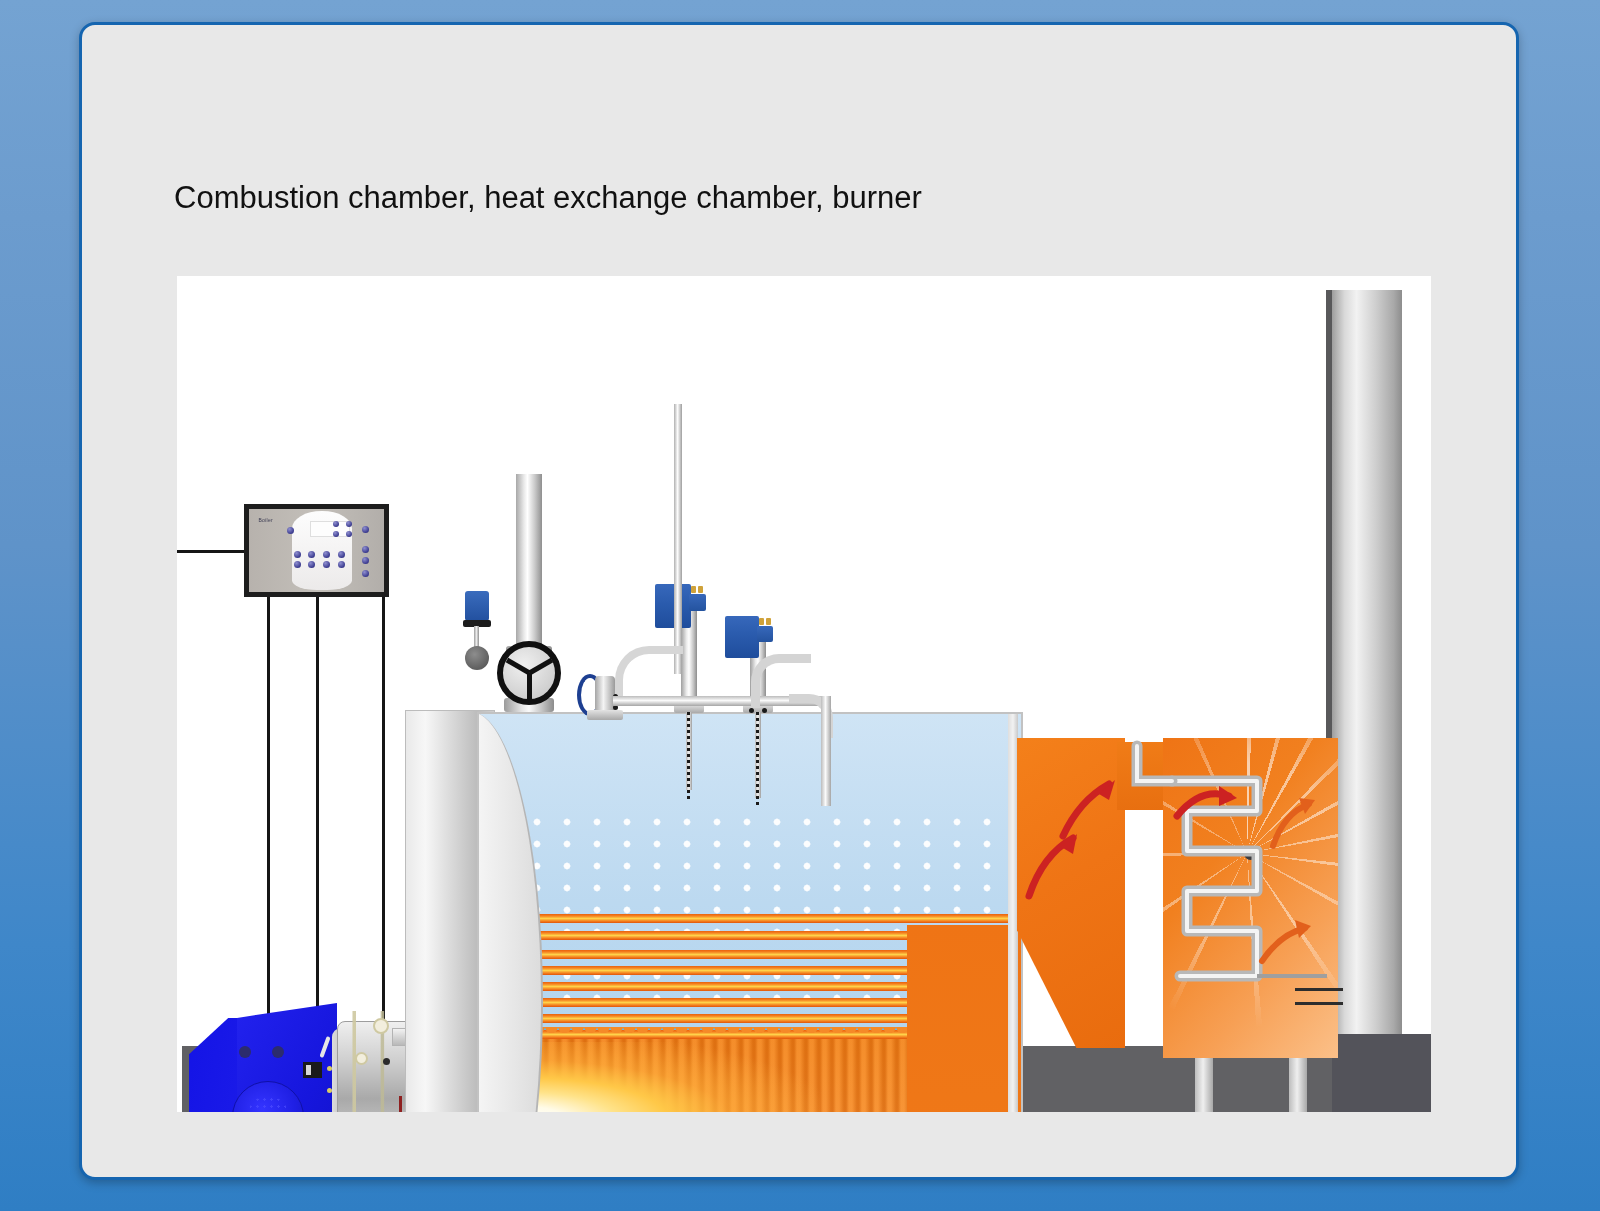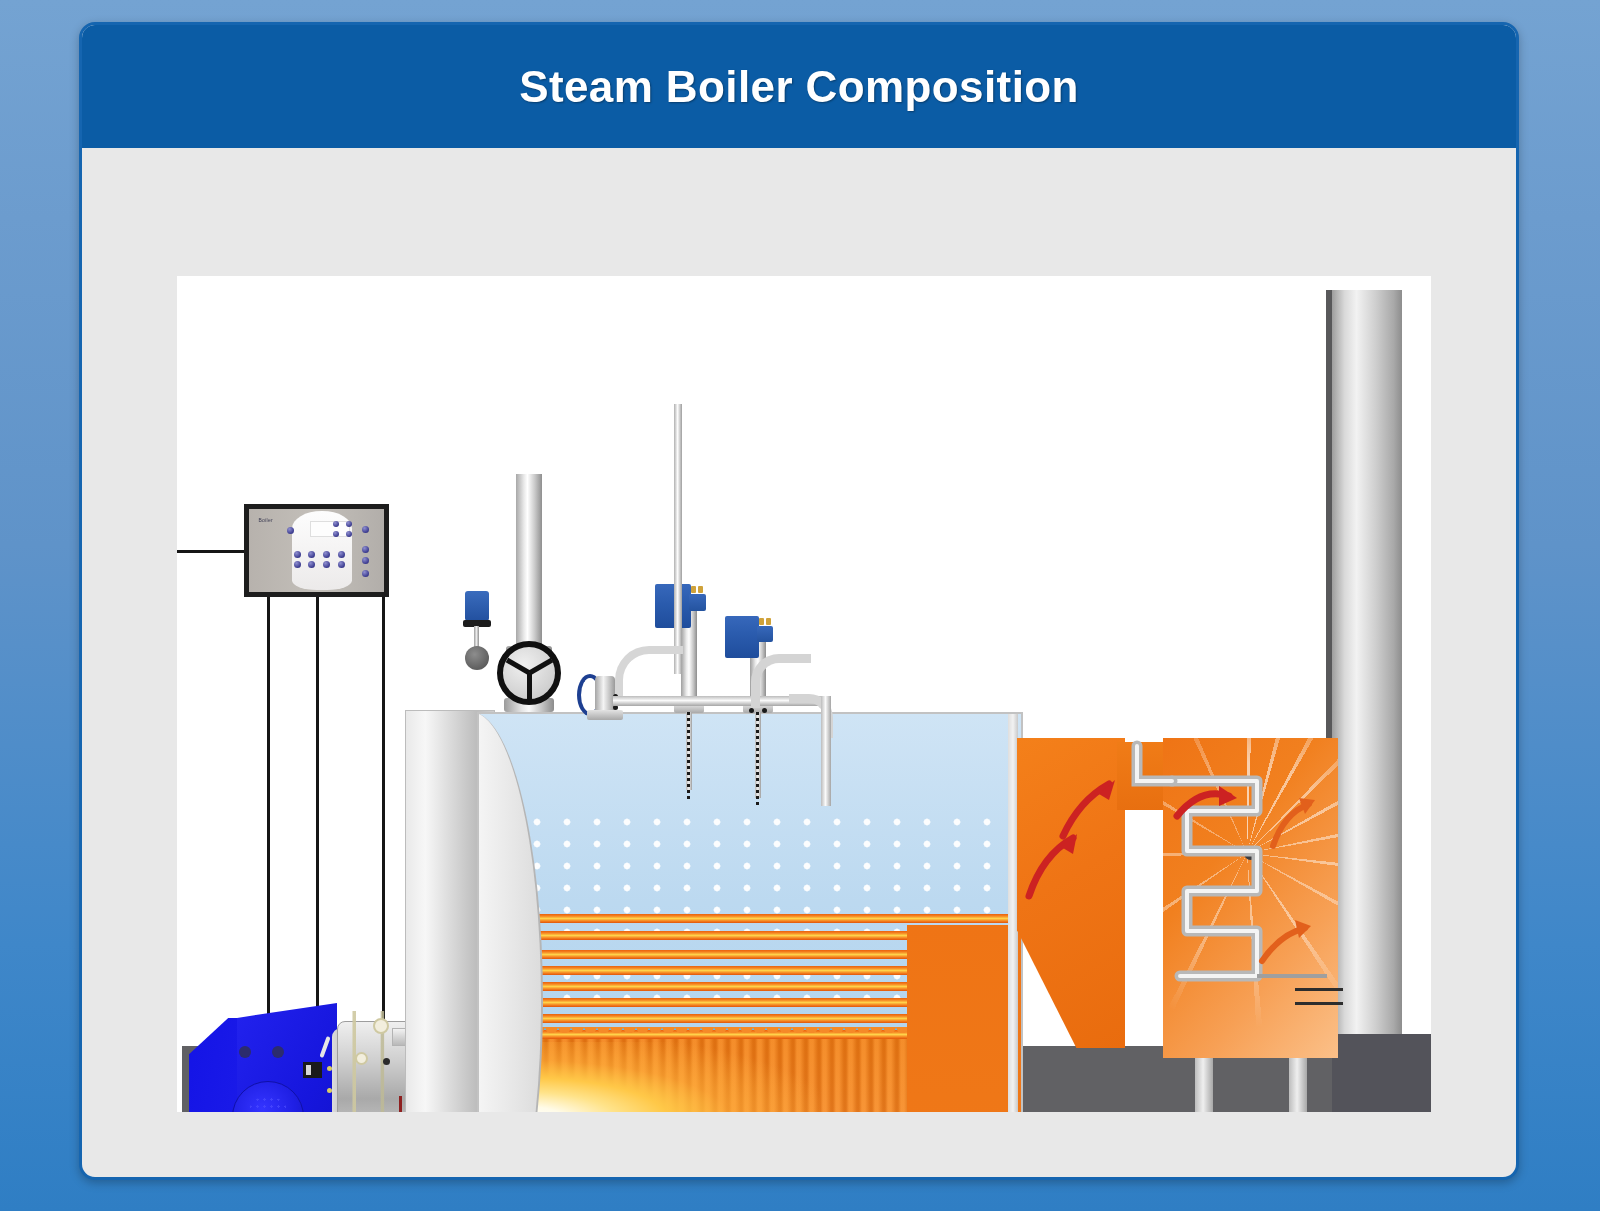--- a/index.html
+++ b/index.html
@@ -390,24 +390,22 @@
     left: 1118px; top: 726px; width: 48px; height: 3px; background: #2d2d2d;
   }
 
   svg.overlay { position: absolute; left: 0; top: 0; overflow: visible; }
 </style>
 </head>
 <body>
 
 <div class="slide">
 
-  <div class="title-bar">
-    <div class="title-text">Steam Boiler Composition</div>
-  </div>
-
+
+  <div class="subtitle">Combustion chamber, heat exchange chamber, burner</div>
 
   <div class="figure">
 
     <div class="fig chimney-edge"></div>
     <div class="fig chimney"></div>
 
     <div class="fig ground"></div>
     <div class="fig ground-step"></div>
 
     <div class="fig panel-wire-h"></div>

